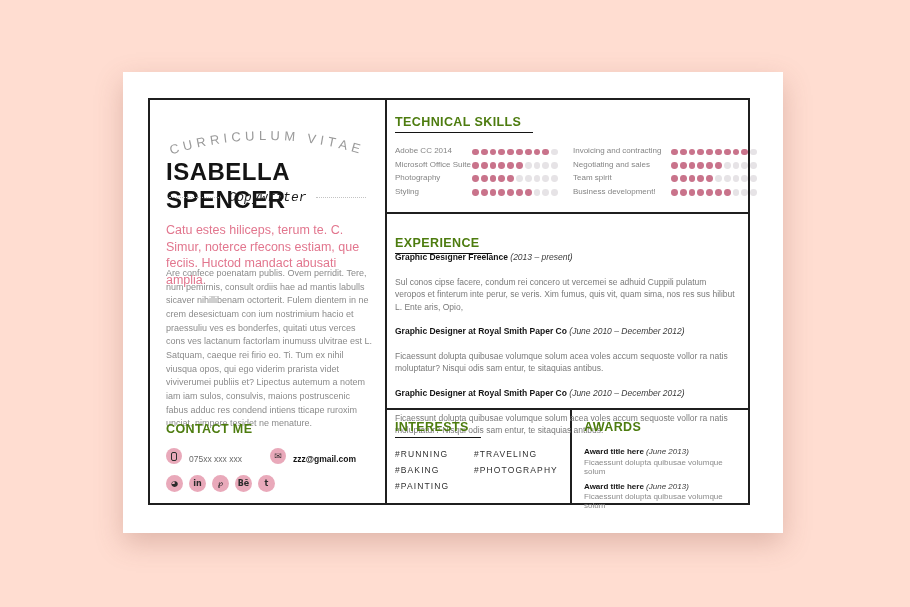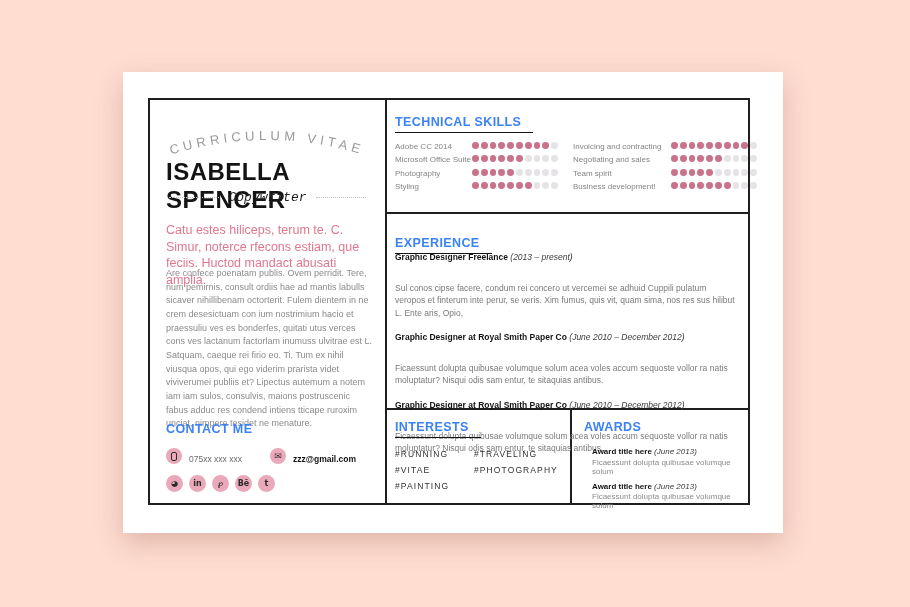--- a/index.html
+++ b/index.html
@@ -24,68 +24,68 @@
   .name { position:absolute; left:16px; top:58px; width:235px; text-align:left;
           font-size:24px; font-weight:bold; color:#141414; letter-spacing:.5px; }
   .role-row { position:absolute; left:0; top:90px; width:235px; display:flex;
               align-items:center; justify-content:center; gap:9px; }
   .dotline { width:50px; border-top:1.5px dotted #c3c3c3; }
   .role { font-family:Liberation Mono, monospace; font-style:italic; font-size:13px; color:#1c1c1c; }
   .intro { position:absolute; left:16px; top:122px; width:210px;
            font-size:12.5px; line-height:1.32; color:#e2768e; }
   .bio { position:absolute; left:16px; top:167px; width:208px;
          font-size:9px; line-height:1.52; color:#8b8b8b; }
-  .heading { font-weight:bold; font-size:12.5px; color:#3b82f6; letter-spacing:.4px; }
+  .heading { font-weight:bold; font-size:12.5px; color:#4d7c0f; letter-spacing:.4px; }
   .underlined { display:inline-block; border-bottom:1.5px solid #141414; padding:0 12px 3px 0; }
   .contact-head { position:absolute; left:16px; top:322px; }
   .contact-row { position:absolute; left:16px; top:348px; width:212px; display:flex; align-items:flex-end; }
   .icon-circle { width:16px; height:16px; border-radius:50%; background:#e9a9ba;
                  display:flex; align-items:center; justify-content:center; flex:0 0 auto; }
   .phone-shape { width:6px; height:9px; border:1.2px solid #2d2d2d; border-radius:2px; }
   .mail-glyph { font-family:"DejaVu Sans",sans-serif; font-size:9px; color:#2d2d2d; line-height:1; }
   .contact-phone-text { font-size:8.5px; color:#6b6b6b; margin-left:7px; }
   .contact-email-text { font-size:8.5px; font-weight:bold; color:#141414; margin-left:7px; }
   .contact-gap { width:28px; flex:0 0 auto; }
   .social-row { position:absolute; left:16px; top:375px; display:flex; gap:6px; }
   .social { width:17px; height:17px; border-radius:50%; background:#e9a9ba;
             display:flex; align-items:center; justify-content:center;
             font-family:"DejaVu Sans",sans-serif; font-size:8px; font-weight:bold; color:#2b2b2b; }
 
   
   .skills-head { position:absolute; left:245px; top:15px; }
   .skills-col { position:absolute; top:42px; }
   #skills-col0 { left:245px; width:163px; }
   #skills-col1 { left:423px; width:184px; }
-  .skill-row { display:flex; justify-content:space-between; align-items:flex-start; height:13.4px; }
+  .skill-row { display:flex; justify-content:space-between; align-items:flex-end; height:13.4px; }
   .skill-label { font-size:8px; color:#858585; }
   .dots { display:flex; gap:2px; }
   .dot { width:6.8px; height:6.8px; border-radius:50%; }
   .dot.filled { background:#c9738b; }
   .dot.empty  { background:#e6e3e6; }
 
   
   .exp-head { position:absolute; left:245px; top:136px; }
   #jobs { position:absolute; left:245px; top:152px; width:342px; }
   .job { margin-bottom:13px; }
   .job-head { font-size:8.5px; color:#141414; }
   .job-title { font-weight:bold; }
   .job-dates { font-style:italic; color:#3c3c3c; }
-  .job-desc { font-size:8.5px; color:#7a7a7a; line-height:1.45; margin-top:20px; }
+  .job-desc { font-size:8.5px; color:#7a7a7a; line-height:1.45; margin-top:14px; }
 
   
   .interests-head { position:absolute; left:245px; top:320px; }
   .int-col { position:absolute; top:349px; display:flex; flex-direction:column; gap:6px; }
   #interests-c1 { left:245px; }
   #interests-c2 { left:324px; }
   .int-item { font-size:8.5px; letter-spacing:1.1px; color:#2f2f2f; }
 
   
   .awards-head { position:absolute; left:434px; top:320px; }
   #awards { position:absolute; left:434px; top:347px; width:160px; }
-  .award { margin-bottom:6px;margin-left:8px; }
+  .award { margin-bottom:6px; }
   .award-head { font-size:8px; color:#141414; }
   .award-title { font-weight:bold; }
   .award-dates { font-style:italic; color:#3c3c3c; }
   .award-desc { font-size:8px; color:#8b8b8b; margin-top:1.5px; }
 </style>
 </head>
 <body>
 
 <div class="screen">
   <div class="paper">
@@ -272,21 +272,21 @@
           </div>
           <div class="job">
             <div class="job-head"><span class="job-title">Graphic Designer at Royal Smith Paper Co</span><span> </span><span class="job-dates">(June 2010 – December 2012)</span></div>
             <div class="job-desc">Ficaessunt dolupta quibusae volumque solum acea voles accum sequoste vollor ra natis moluptatur? Nisqui odis sam entur, te sitaquias antibus.</div>
           </div>
         </div>
 
       <div class="interests-head heading underlined">INTERESTS</div>
       <div class="int-col" id="interests-c1">
           <span class="int-item">#RUNNING</span>
-          <span class="int-item">#VITAE</span>
+          <span class="int-item">#BAKING</span>
           <span class="int-item">#PAINTING</span>
         </div>
       <div class="int-col" id="interests-c2">
           <span class="int-item">#TRAVELING</span>
           <span class="int-item">#PHOTOGRAPHY</span>
         </div>
 
       <div class="awards-head heading">AWARDS</div>
       <div id="awards">
           <div class="award">

